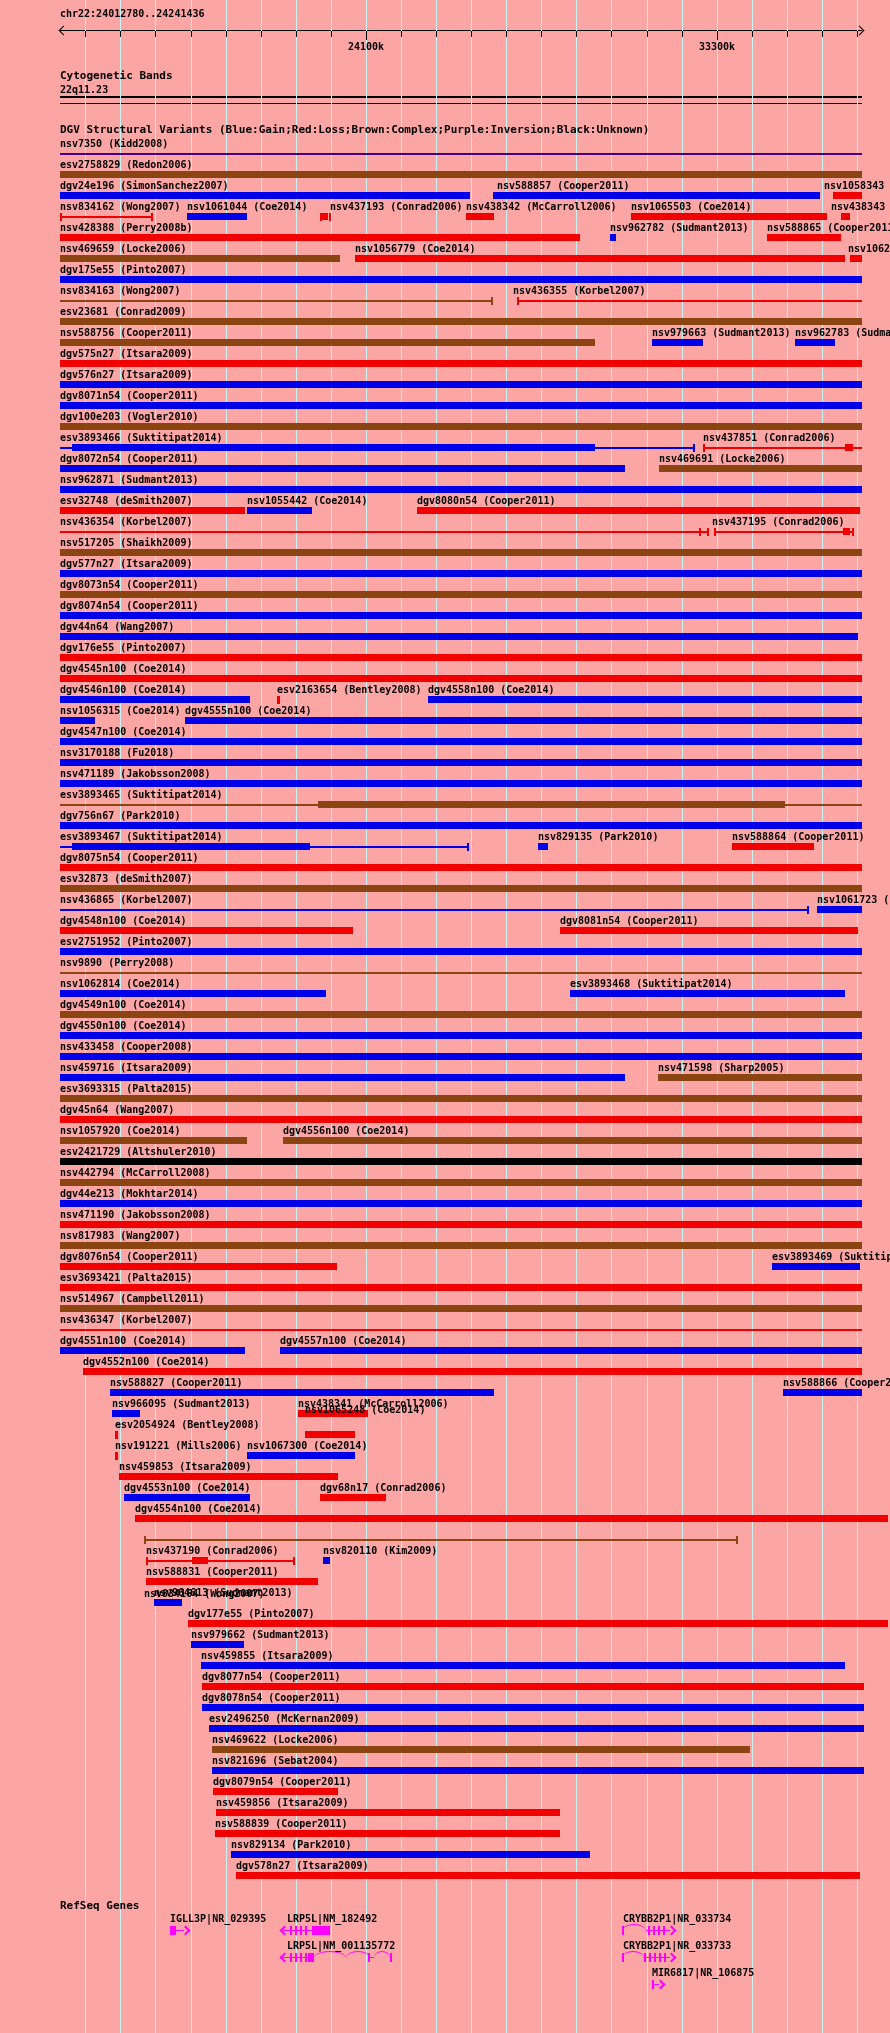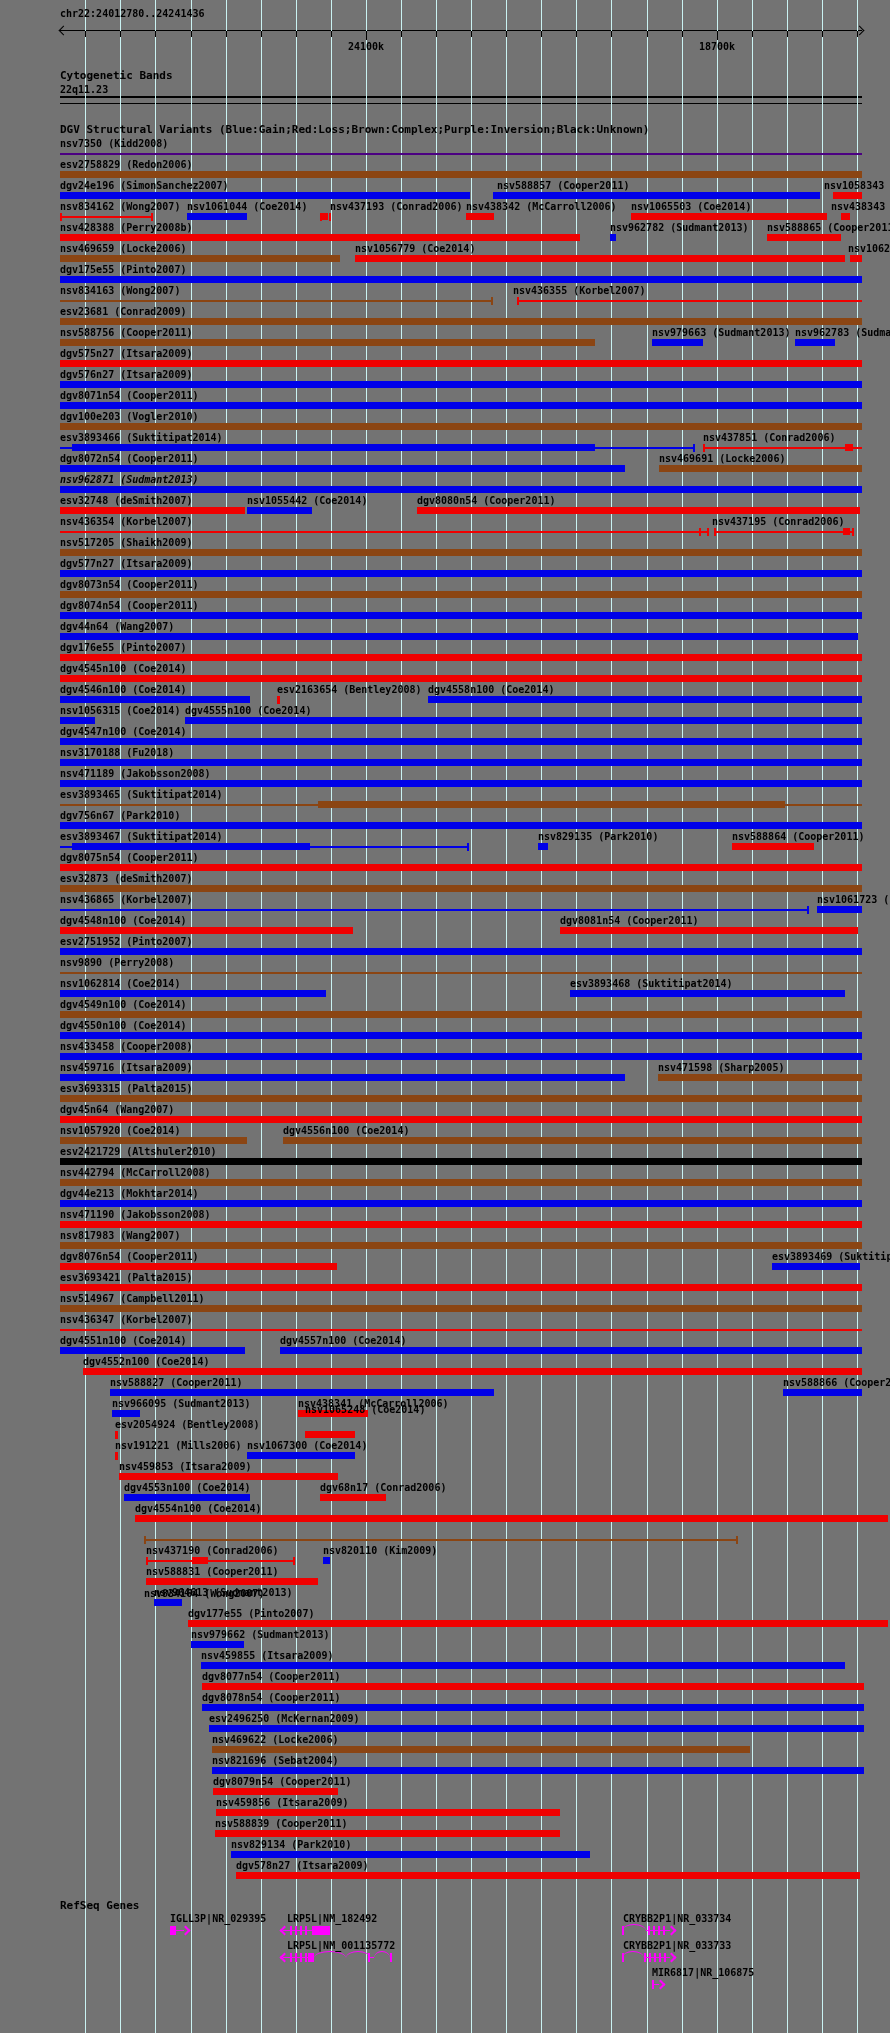--- a/index.html
+++ b/index.html
@@ -1,16 +1,16 @@
 <!DOCTYPE html>
 <html><head>
 <meta charset="utf-8">
 <style>
   html,body{margin:0;padding:0;background:#fff;}
-  #canvas{position:relative;width:890px;height:2033px;background:#737373;overflow:hidden;
+  #canvas{position:relative;width:890px;height:2033px;background:#fca5a5;overflow:hidden;
           font-family:"DejaVu Sans Mono",monospace;}
   .lbl{position:absolute;font:bold 10px "DejaVu Sans Mono",monospace;color:#000;white-space:pre;z-index:1;line-height:11px;}
   .hdr{position:absolute;font:bold 11px "DejaVu Sans Mono",monospace;color:#000;white-space:pre;z-index:1;line-height:12px;}
   .grid{position:absolute;top:0;width:1px;height:2033px;}
   .arc{position:absolute;border-top:1px solid #FF00FF;border-radius:50% 50% 0 0/100% 100% 0 0;}
   .chevR{position:absolute;width:5px;height:5px;border-top:2px solid #FF00FF;border-right:2px solid #FF00FF;transform:rotate(45deg);}
   .chevL{position:absolute;width:5px;height:5px;border-top:2px solid #FF00FF;border-left:2px solid #FF00FF;transform:rotate(-45deg);}
   .rchevL{position:absolute;width:6px;height:6px;border-left:1px solid #000;border-bottom:1px solid #000;transform:rotate(45deg);z-index:1;}
   .rchevR{position:absolute;width:6px;height:6px;border-right:1px solid #000;border-top:1px solid #000;transform:rotate(45deg);z-index:1;}
 </style>
@@ -73,21 +73,21 @@
     <div style="position: absolute; left: 752px; top: 31px; width: 1px; height: 6px; background: rgb(0, 0, 0);"></div>
     <div class="grid" style="position: absolute; left: 787px; background: rgb(201, 242, 242);"></div>
     <div style="position: absolute; left: 787px; top: 31px; width: 1px; height: 6px; background: rgb(0, 0, 0);"></div>
     <div class="grid" style="position: absolute; left: 822px; background: rgb(201, 242, 242);"></div>
     <div style="position: absolute; left: 822px; top: 31px; width: 1px; height: 6px; background: rgb(0, 0, 0);"></div>
     <div class="grid" style="position: absolute; left: 857px; background: rgb(201, 242, 242);"></div>
     <div style="position: absolute; left: 857px; top: 31px; width: 1px; height: 6px; background: rgb(0, 0, 0);"></div>
     <div style="position: absolute; left: 366px; top: 31px; width: 1px; height: 9px; background: rgb(0, 0, 0);"></div>
     <div class="lbl" style="position: absolute; left: 366px; top: 41px; transform: translateX(-50%);">24100k</div>
     <div style="position: absolute; left: 717px; top: 31px; width: 1px; height: 9px; background: rgb(0, 0, 0);"></div>
-    <div class="lbl" style="position: absolute; left: 717px; top: 41px; transform: translateX(-50%);">18700k</div>
+    <div class="lbl" style="position: absolute; left: 717px; top: 41px; transform: translateX(-50%);">33300k</div>
     <div class="lbl" style="position: absolute; left: 60px; top: 138px;">nsv7350 (Kidd2008)</div>
     <div style="position: absolute; left: 60px; top: 153px; width: 802px; height: 2px; background: rgb(75, 0, 130);"></div>
     <div class="lbl" style="position: absolute; left: 60px; top: 159px;">esv2758829 (Redon2006)</div>
     <div style="position: absolute; left: 60px; top: 171px; width: 802px; height: 7px; background: rgb(139, 69, 19);"></div>
     <div class="lbl" style="position: absolute; left: 60px; top: 180px;">dgv24e196 (SimonSanchez2007)</div>
     <div style="position: absolute; left: 60px; top: 192px; width: 410px; height: 7px; background: rgb(0, 0, 232);"></div>
     <div class="lbl" style="position: absolute; left: 497px; top: 180px;">nsv588857 (Cooper2011)</div>
     <div style="position: absolute; left: 493px; top: 192px; width: 327px; height: 7px; background: rgb(0, 0, 232);"></div>
     <div class="lbl" style="position: absolute; left: 824px; top: 180px;">nsv1058343</div>
     <div style="position: absolute; left: 833px; top: 192px; width: 29px; height: 7px; background: rgb(240, 0, 0);"></div>
@@ -149,21 +149,21 @@
     <div style="position: absolute; left: 595px; top: 447px; width: 98px; height: 2px; background: rgb(0, 0, 232);"></div>
     <div style="position: absolute; left: 693px; top: 444px; width: 2px; height: 8px; background: rgb(0, 0, 232);"></div>
     <div class="lbl" style="position: absolute; left: 703px; top: 432px;">nsv437851 (Conrad2006)</div>
     <div style="position: absolute; left: 703px; top: 444px; width: 2px; height: 8px; background: rgb(240, 0, 0);"></div>
     <div style="position: absolute; left: 703px; top: 447px; width: 159px; height: 2px; background: rgb(240, 0, 0);"></div>
     <div style="position: absolute; left: 845px; top: 444px; width: 8px; height: 7px; background: rgb(240, 0, 0);"></div>
     <div class="lbl" style="position: absolute; left: 60px; top: 453px;">dgv8072n54 (Cooper2011)</div>
     <div style="position: absolute; left: 60px; top: 465px; width: 565px; height: 7px; background: rgb(0, 0, 232);"></div>
     <div class="lbl" style="position: absolute; left: 659px; top: 453px;">nsv469691 (Locke2006)</div>
     <div style="position: absolute; left: 659px; top: 465px; width: 203px; height: 7px; background: rgb(139, 69, 19);"></div>
-    <div class="lbl" style="position: absolute; left: 60px; top: 474px; font-style: italic;">nsv962871 (Sudmant2013)</div>
+    <div class="lbl" style="position: absolute; left: 60px; top: 474px;">nsv962871 (Sudmant2013)</div>
     <div style="position: absolute; left: 60px; top: 486px; width: 802px; height: 7px; background: rgb(0, 0, 232);"></div>
     <div class="lbl" style="position: absolute; left: 60px; top: 495px;">esv32748 (deSmith2007)</div>
     <div style="position: absolute; left: 60px; top: 507px; width: 185px; height: 7px; background: rgb(240, 0, 0);"></div>
     <div class="lbl" style="position: absolute; left: 247px; top: 495px;">nsv1055442 (Coe2014)</div>
     <div style="position: absolute; left: 247px; top: 507px; width: 65px; height: 7px; background: rgb(0, 0, 232);"></div>
     <div class="lbl" style="position: absolute; left: 417px; top: 495px;">dgv8080n54 (Cooper2011)</div>
     <div style="position: absolute; left: 417px; top: 507px; width: 443px; height: 7px; background: rgb(240, 0, 0);"></div>
     <div class="lbl" style="position: absolute; left: 60px; top: 516px;">nsv436354 (Korbel2007)</div>
     <div style="position: absolute; left: 60px; top: 531px; width: 647px; height: 2px; background: rgb(240, 0, 0);"></div>
     <div style="position: absolute; left: 699px; top: 528px; width: 2px; height: 8px; background: rgb(240, 0, 0);"></div>

